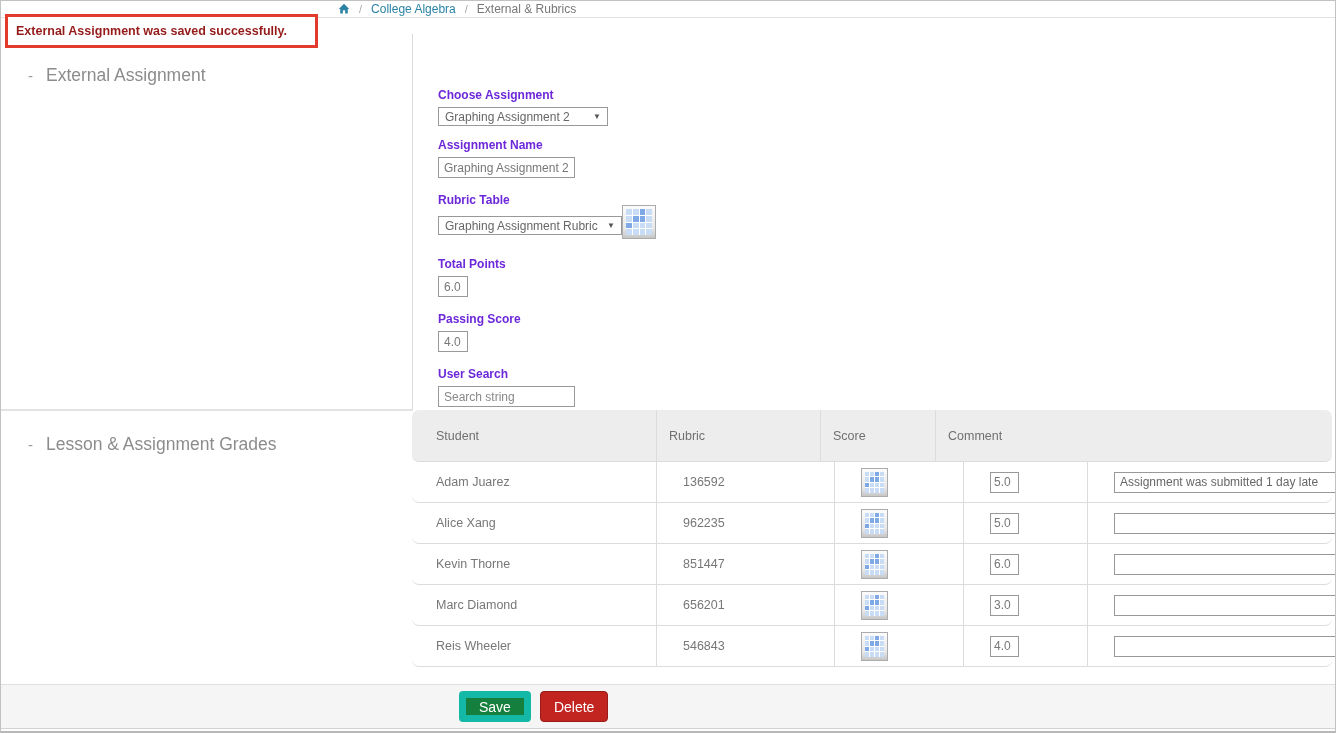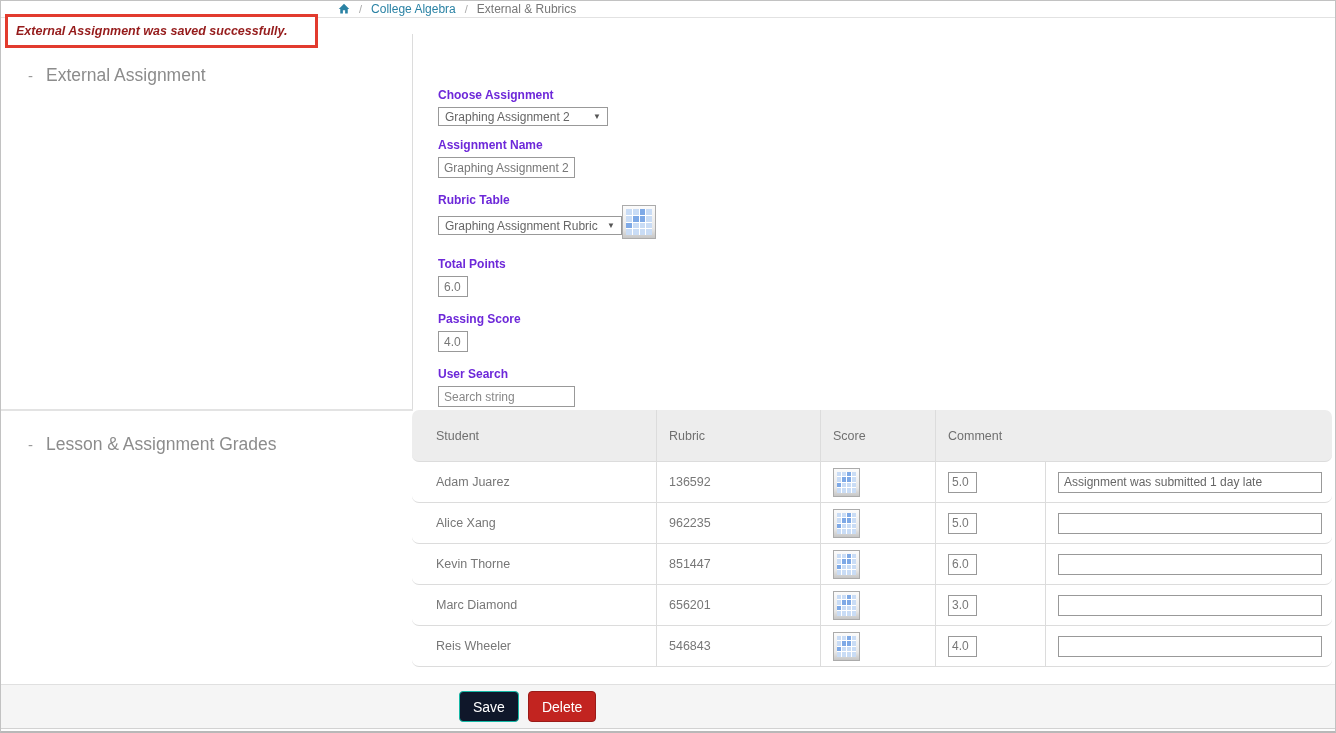--- a/index.html
+++ b/index.html
@@ -8,21 +8,21 @@
 
   
   .topbar { position:absolute; left:0; top:0; width:100%; height:17px; background:#fff; border-bottom:1px solid #e2e2e2; }
   .breadcrumb { position:absolute; left:337px; top:1px; display:flex; align-items:center; gap:9px; font-size:12px; white-space:nowrap; }
   .crumb-sep { color:#aaa; font-size:11px; }
   .crumb-link { color:#2a82a4; text-decoration:none; cursor:pointer; }
   .crumb-current { color:#777; }
   .home-icon svg { display:block; }
 
   
-  .alert { position:absolute; left:4px; top:13px; width:313px; height:34px; background:#fff; border:3px solid #e23b2e; display:flex; align-items:center; padding-left:8px; z-index:5;font-style:italic; }
+  .alert { position:absolute; left:4px; top:13px; width:313px; height:34px; background:#fff; border:3px solid #e23b2e; display:flex; align-items:center; padding-left:8px; z-index:5; }
   .alert span { color:#951b1b; font-weight:bold; font-size:12.5px; }
 
   
   .v-divider { position:absolute; left:411px; top:33px; width:1px; height:377px; background:#dcdcdc; }
   .h-rule-left { position:absolute; left:0; top:408px; width:412px; height:2px; background:#e3e3e3; }
 
   
   .section-heading { position:absolute; left:27px; display:flex; align-items:center; color:#8c8c8c; font-size:17.5px; }
   .collapse-toggle { color:#9a9a9a; font-size:15px; margin-right:13px; cursor:pointer; }
   .heading-1 { top:64px; }
@@ -49,31 +49,31 @@
   .rubric-icon.large { width:34px; height:34px; margin-top:-7px; }
   .rubric-icon.small { width:27px; height:29px; }
   .rubric-grid { display:grid; grid-template-columns:repeat(4,1fr); grid-template-rows:repeat(4,1fr); gap:1px; background:#fff; width:100%; height:100%; }
   .rubric-grid i { background:#c9dcf5; }
   .rubric-grid i.dark { background:#7ea9e6; }
 
   
   .grades-table { position:absolute; left:411px; top:409px; width:920px; font-size:12.5px; color:#777; }
   .thead, .trow { display:grid; grid-template-columns:245px 164px 115px 110px 286px;border-radius:7px; }
   .thead { background:#ededed; height:52px; border-bottom:1px solid #dcdcdc; color:#707070; }
-  .trow { height:41px; background:#fff; border-bottom:1px solid #dcdcdc; }
+  .trow { height:41px; background:#fff; border-bottom:1px solid #dcdcdc;gap:14px; }
   .cell { display:flex; align-items:center; padding-left:12px; border-right:1px solid #dcdcdc; overflow:hidden; }
   .cell:last-child { border-right:none; }
   .cell.c-student { padding-left:24px; }
   .score-input { width:29px; height:21px; border:1px solid #999; font-size:12px; color:#777; padding:2px 3px; font-family:"Liberation Sans", sans-serif; }
   .comment-input { width:264px; height:21px; border:1px solid #999; font-size:12px; color:#666; padding:2px 5px; font-family:"Liberation Sans", sans-serif; }
 
   
   .footer { position:absolute; left:0; top:683px; width:100%; height:44px; background:#f5f5f5; border-top:1px solid #e0e0e0; display:flex; align-items:center; }
   .btn { height:31px; border-radius:4px; color:#fff; font-size:14px; font-family:"Liberation Sans", sans-serif; cursor:pointer; padding:0 13px; }
-  .btn-save { margin-left:458px; background:#0f172a; border:1px solid #14b8a6; }
+  .btn-save { margin-left:458px; background:#15803d; border:7px solid #14b8a6; }
   .btn-delete { margin-left:9px; background:#c22420; border:1px solid #9a1b18; }
   .window-edge { position:absolute; left:0; top:727px; width:100%; height:6px; background:#fdfdfd; border-top:1px solid #d2d2d2; }
 </style>
 </head>
 <body>
 
 <div class="page">
 
   <div class="topbar">
     <nav class="breadcrumb">

